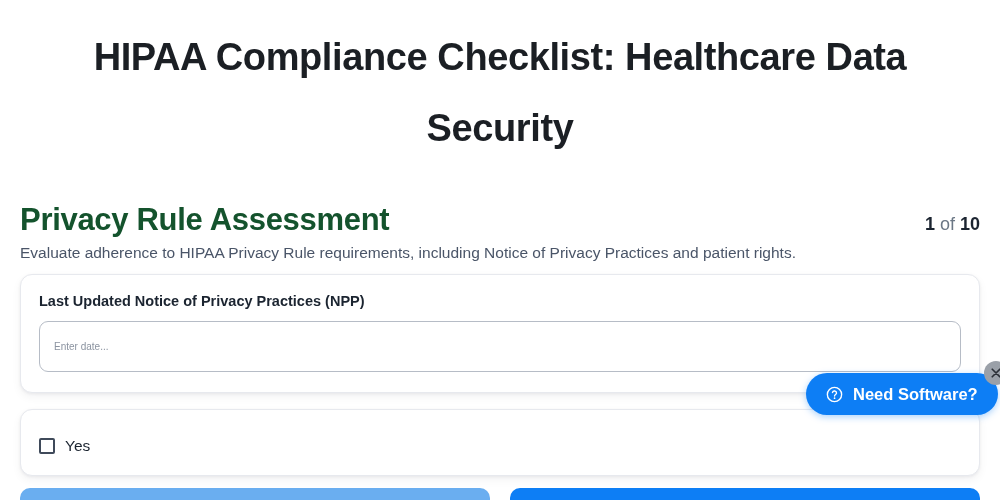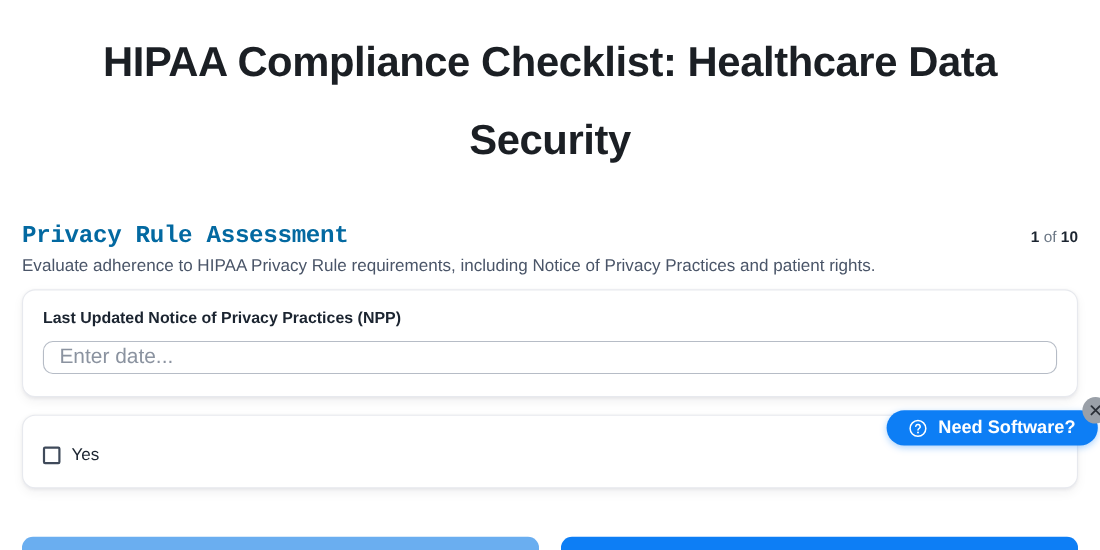--- a/index.html
+++ b/index.html
@@ -32,28 +32,27 @@
   
   .section-head {
     margin-top: 38px;
     padding: 0 20px;
     display: flex;
     align-items: baseline;
     justify-content: space-between;
   }
   .section-title {
     margin: 0;
-    font-size: 22px;
+    font-size: 31px;
     font-weight: bold;
     letter-spacing: -0.3px;
-    color: #0369a1;
-    font-family: Liberation Mono, monospace;
+    color: #14532d;
   }
   .step-counter {
-    font-size: 14px;
+    font-size: 18px;
     color: #6b7785;
     white-space: nowrap;
   }
   .step-counter .num {
     font-weight: bold;
     color: #1b2430;
   }
   .section-desc {
     margin: 4px 0 0 0;
     padding: 0 20px;
@@ -78,23 +77,23 @@
   .field-label {
     font-size: 14.5px;
     font-weight: bold;
     color: #1b2430;
     margin-bottom: 12px;
   }
   .text-input {
     display: block;
     box-sizing: border-box;
     width: 100%;
-    height: 30px;
+    height: 51px;
     padding: 8px 14px;
-    font-size: 19px;
+    font-size: 10px;
     font-family: "Liberation Sans", sans-serif;
     color: #1b2430;
     background: #ffffff;
     border: 1px solid #b6bcc6;
     border-radius: 9px;
     outline: none;
   }
   .text-input::placeholder {
     color: #8b93a0;
   }
@@ -129,21 +128,21 @@
     z-index: 30;
   }
   .need-software-btn {
     display: flex;
     align-items: center;
     gap: 10px;
     background: #0d7ef5;
     color: #ffffff;
     border: none;
     border-radius: 22px;
-    height: 32px;
+    height: 42px;
     padding: 0 20px;
     font-family: "Liberation Sans", sans-serif;
     font-size: 16.5px;
     font-weight: bold;
     cursor: pointer;
     box-shadow: 0 2px 7px rgba(13, 126, 245, 0.35);
     white-space: nowrap;
   }
   .qmark-icon {
     width: 17px;

